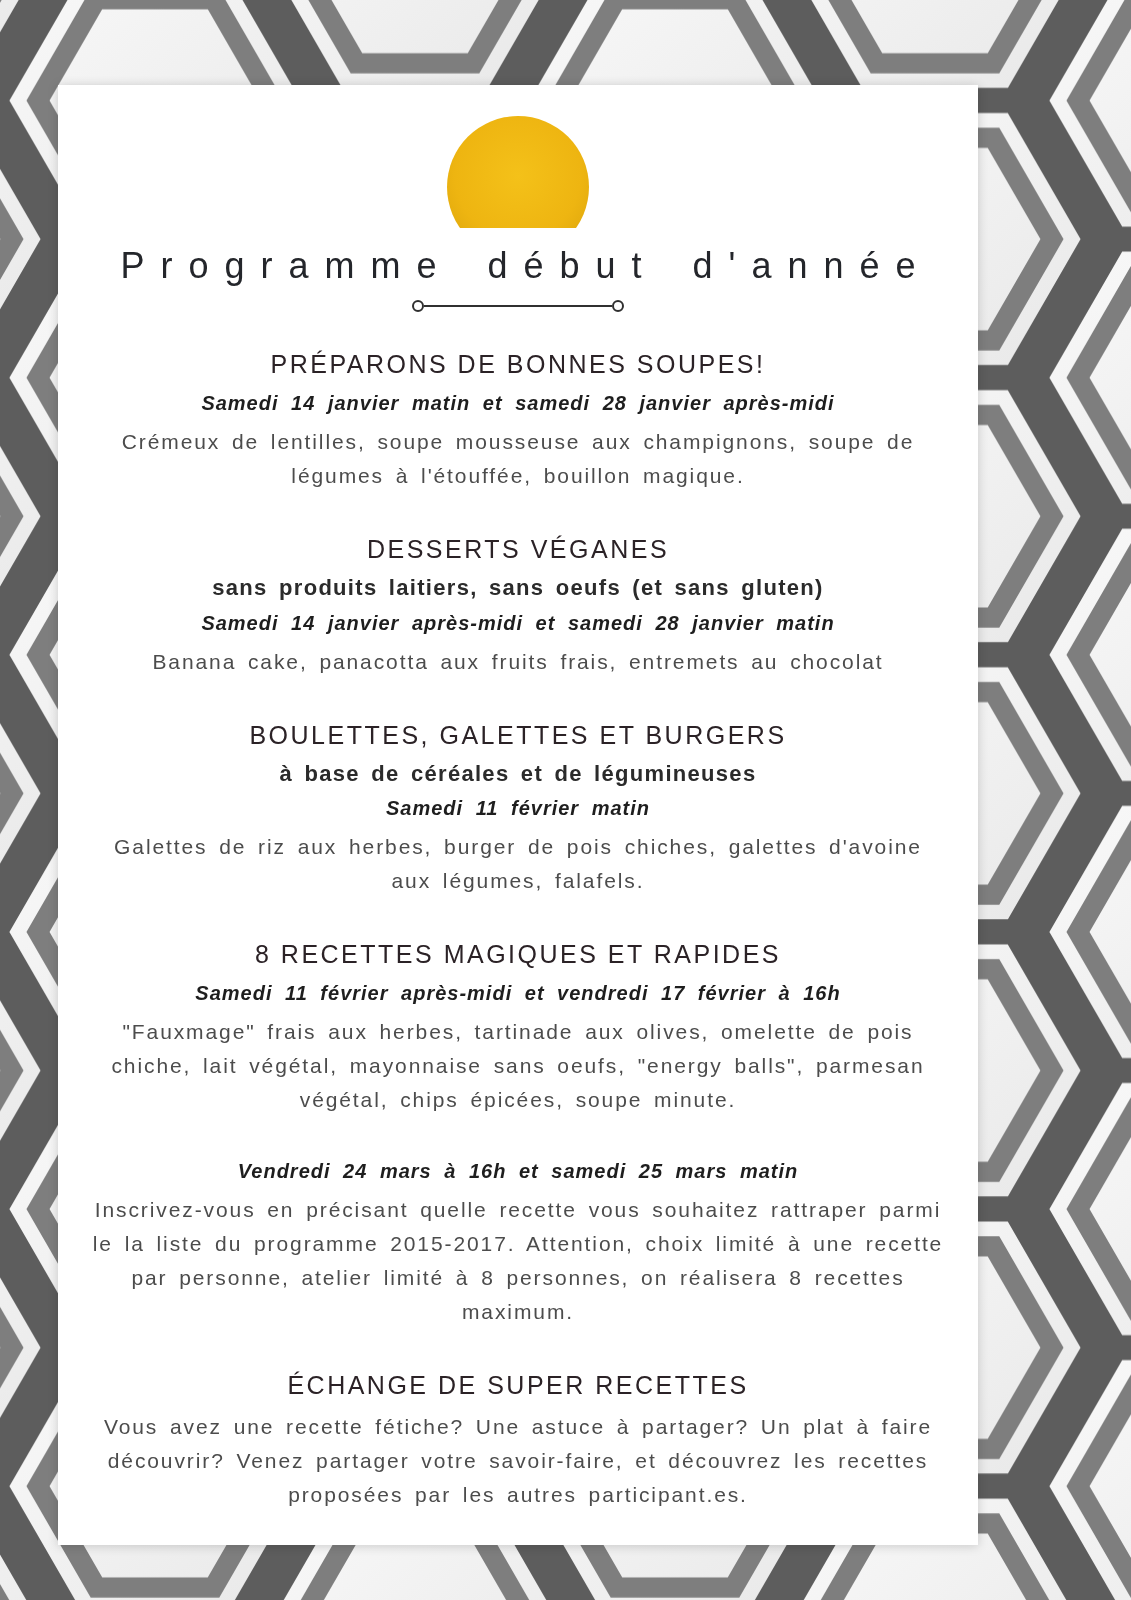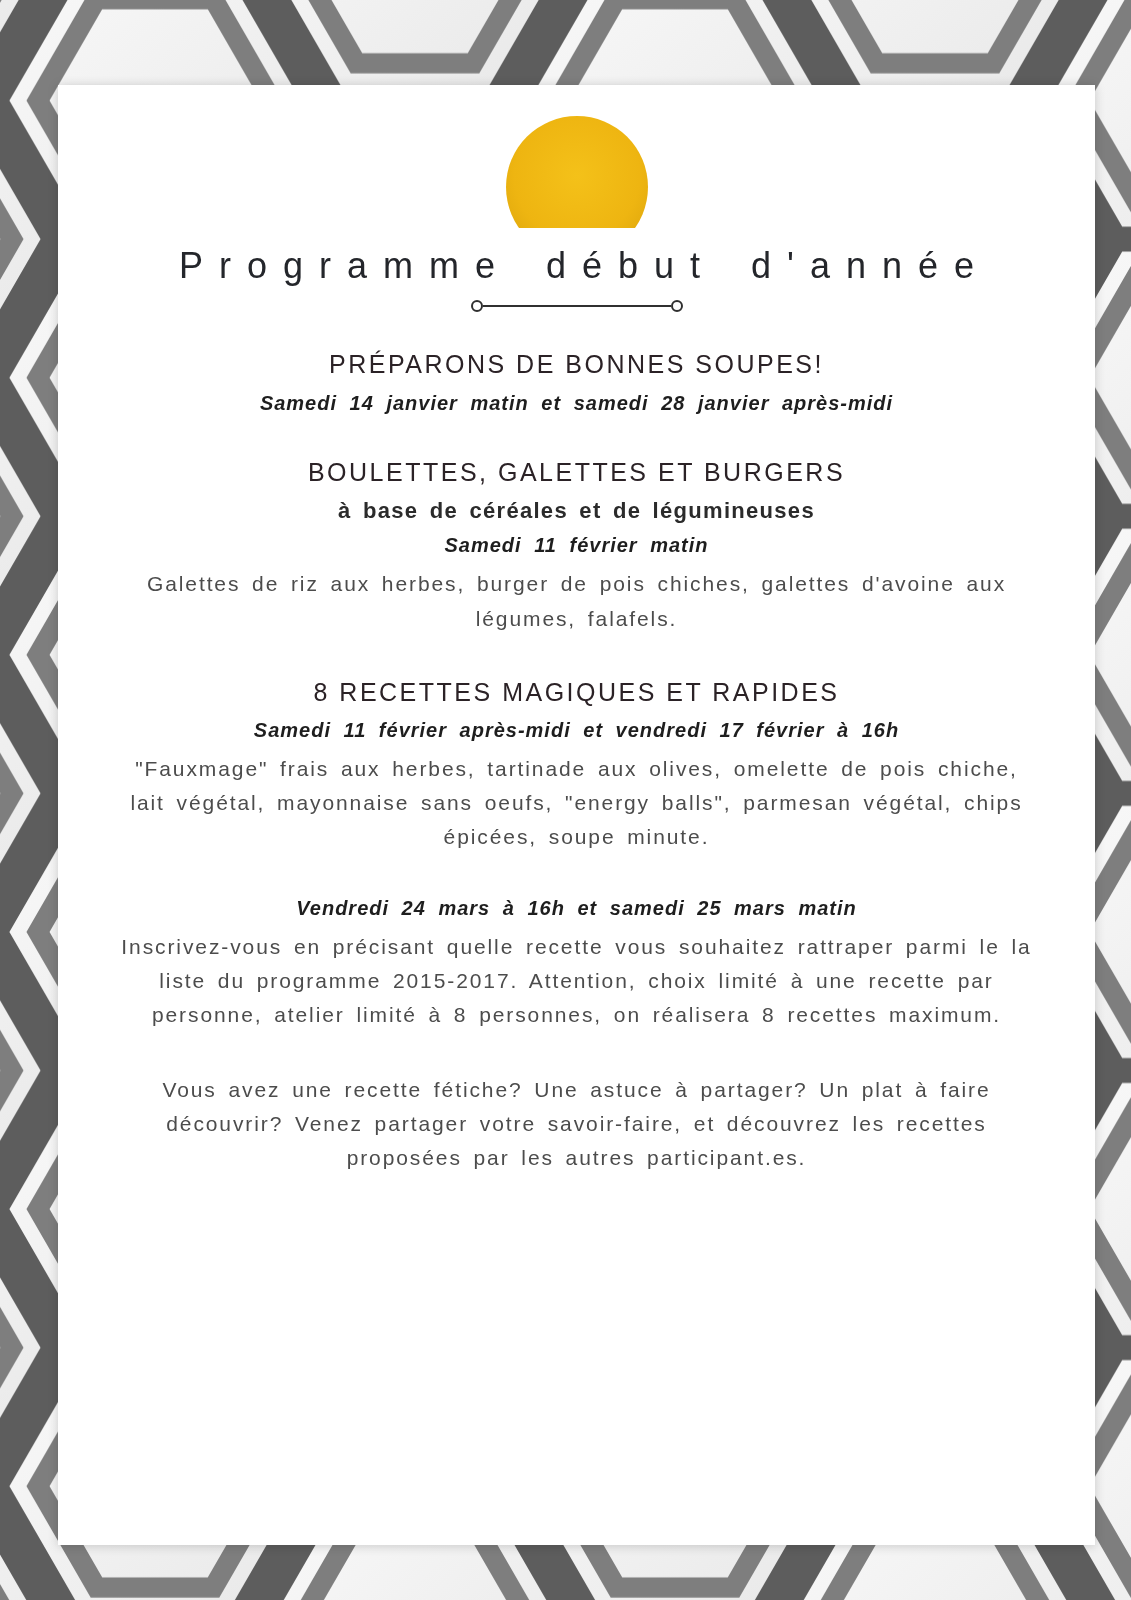--- a/index.html
+++ b/index.html
@@ -6,21 +6,21 @@
   body{
     width:1131px;height:1600px;position:relative;overflow:hidden;
     background:#fdfdfd;
     font-family:"Liberation Sans", sans-serif;
   }
   .bg-pattern{position:absolute;left:0;top:0;width:1131px;height:1600px;display:block;}
   .hex-outer{stroke:var(--pattern-dark,#5d5d5d);stroke-width:25px;}
   .hex-inner{stroke:var(--pattern-gray,#7e7e7e);stroke-width:20px;}
 
   .poster-card{
-    position:absolute;left:58px;top:85px;width:1037px;height:1460px;
+    position:absolute;left:58px;top:85px;width:920px;height:1460px;
     background:#ffffff;box-shadow:0 1px 10px rgba(0,0,0,.18);
     box-sizing:border-box;padding:30px 34px 0 34px;
     text-align:center;
   }
   .sun-wrap{line-height:0;margin-top:0;}
   .poster-title{
     margin-top:17px;
     font-size:36px;font-weight:500;color:var(--text-dark,#24262b);
     letter-spacing:16px;word-spacing:9px;line-height:1.15;
     white-space:nowrap;text-indent:16px; 
@@ -100,22 +100,29 @@
     <span class="ring"></span>
     <span class="line"></span>
     <span class="ring"></span>
   </div>
 
   <div class="sections">
   <div class="section">
     <div class="section-heading">PRÉPARONS DE BONNES SOUPES!</div>
 
     <div class="section-date">Samedi 14 janvier matin et samedi 28 janvier après-midi</div>
+    <div class="section-description">Crémeux de lentilles, soupe mousseuse aux champignons, soupe de légumes à l'étouffée, bouillon magique.</div>
   </div>
 
+  <div class="section">
+    <div class="section-heading">DESSERTS VÉGANES</div>
+    <div class="section-subtitle">sans produits laitiers, sans oeufs (et sans gluten)</div>
+    <div class="section-date">Samedi 14 janvier après-midi et samedi 28 janvier matin</div>
+    <div class="section-description">Banana cake, panacotta aux fruits frais, entremets au chocolat</div>
+  </div>
 
   <div class="section">
     <div class="section-heading">BOULETTES, GALETTES ET BURGERS</div>
     <div class="section-subtitle">à base de céréales et de légumineuses</div>
     <div class="section-date">Samedi 11 février matin</div>
     <div class="section-description">Galettes de riz aux herbes, burger de pois chiches, galettes d'avoine aux légumes, falafels.</div>
   </div>
 
   <div class="section">
     <div class="section-heading">8 RECETTES MAGIQUES ET RAPIDES</div>
@@ -124,17 +131,18 @@
     <div class="section-description">"Fauxmage" frais aux herbes, tartinade aux olives, omelette de pois chiche, lait végétal, mayonnaise sans oeufs, "energy balls", parmesan végétal, chips épicées, soupe minute.</div>
   </div>
 
   <div class="section">
 
     <div class="section-date">Vendredi 24 mars à 16h et samedi 25 mars matin</div>
     <div class="section-description">Inscrivez-vous en précisant quelle recette vous souhaitez rattraper parmi le la liste du programme 2015-2017. Attention, choix limité à une recette par personne, atelier limité à 8 personnes, on réalisera 8 recettes maximum.</div>
   </div>
 
   <div class="section">
+    <div class="section-heading">ÉCHANGE DE SUPER RECETTES</div>
 
     <div class="section-description">Vous avez une recette fétiche? Une astuce à partager? Un plat à faire découvrir? Venez partager votre savoir-faire, et découvrez les recettes proposées par les autres participant.es.</div>
   </div>
 </div>
 </div>
 
 </body></html>

